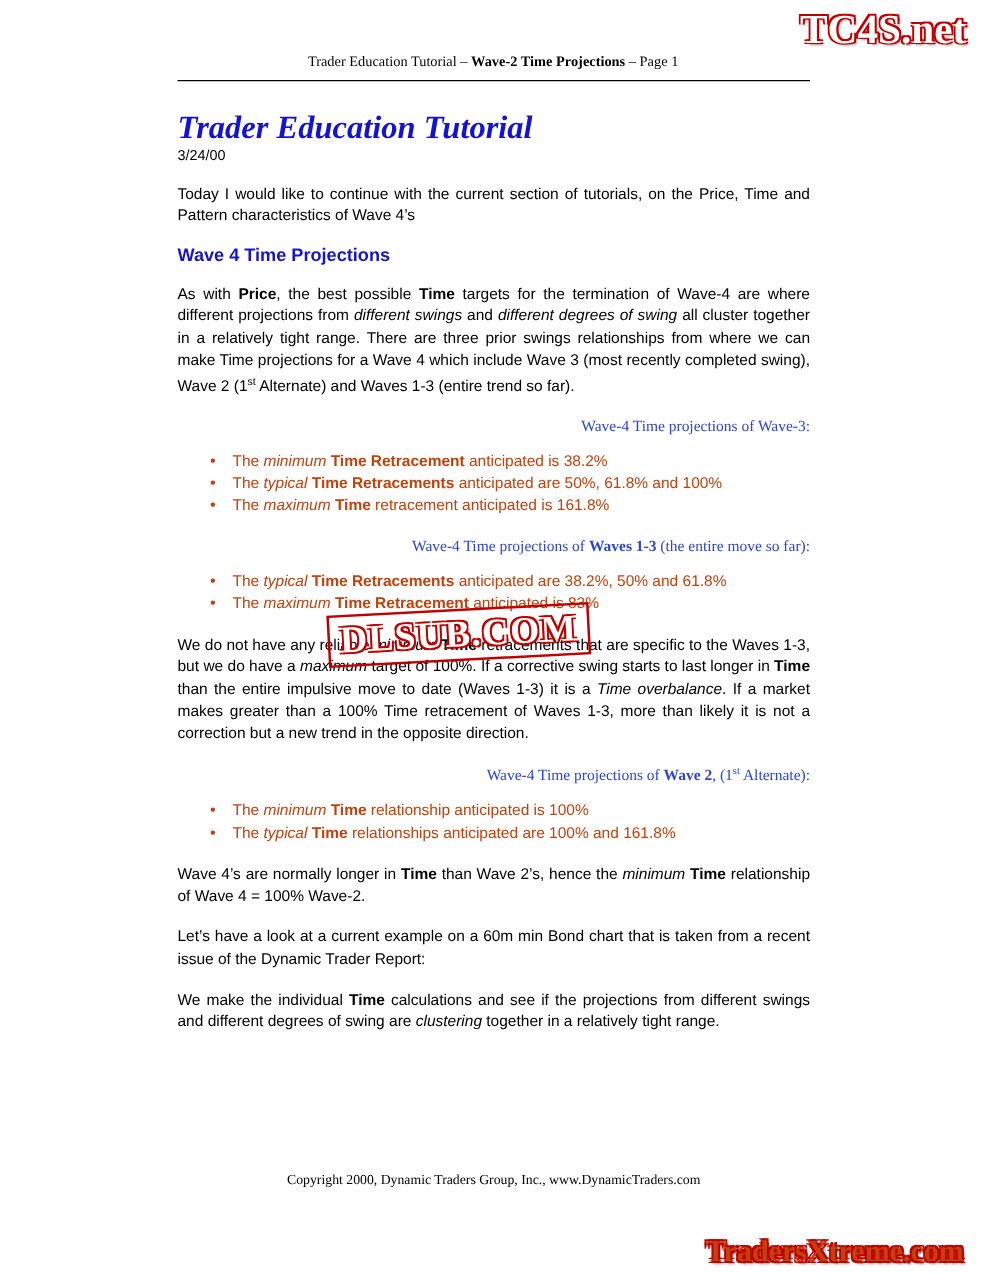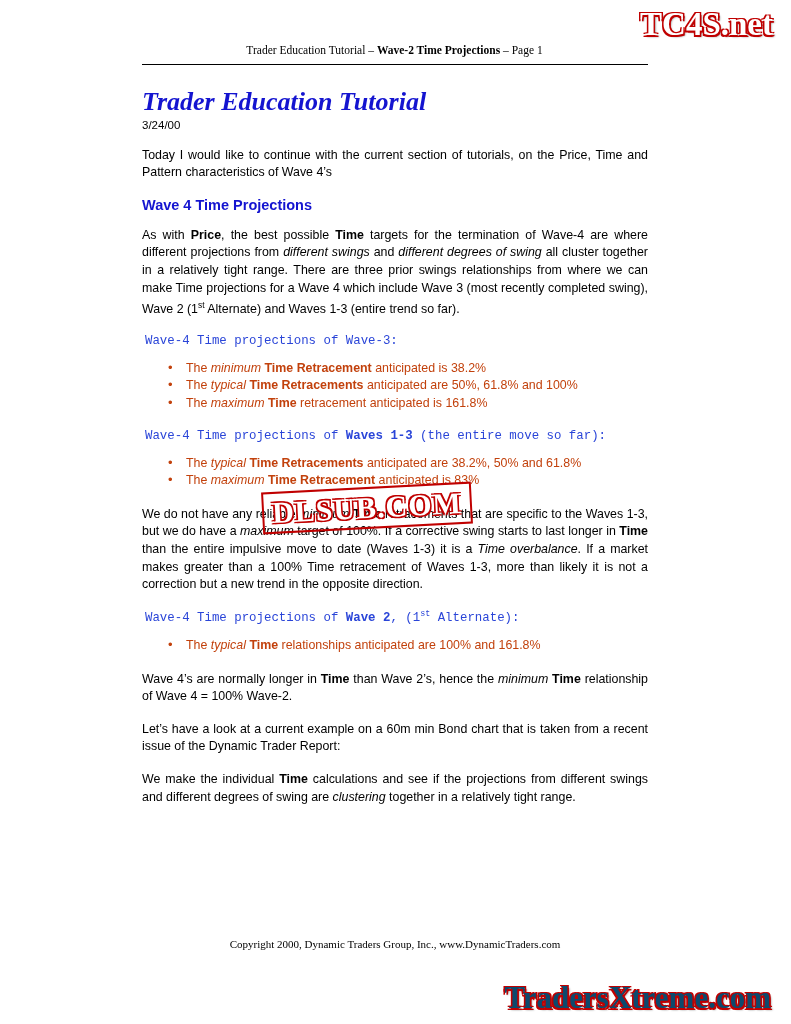--- a/index.html
+++ b/index.html
@@ -35,23 +35,23 @@
        1.5px -1.5px 0 #c00000,
       -1.5px  1.5px 0 #c00000,
        1.5px  1.5px 0 #c00000,
        2px 2px 2px rgba(0,0,0,0.45);
   }
   .wm-bottom {
     position: absolute;
     bottom: 8px;
     right: 20px;
     font-family: "Liberation Serif", serif;
-    font-size: 31px;
-    font-weight: bold;
-    color: #0c4a6e;
+    font-size: 24px;
+    font-weight: bold;
+    color: #c2410c;
     text-shadow:
       -1.5px -1.5px 0 #c00000,
        1.5px -1.5px 0 #c00000,
       -1.5px  1.5px 0 #c00000,
        1.5px  1.5px 0 #c00000,
        2px 2px 2px rgba(0,0,0,0.45);
     text-align: right;
   }
   .wm-center {
     position: absolute;
@@ -123,24 +123,25 @@
     margin: 0 0 15px 0;
   }
   h2.section {
     font-family: "Liberation Sans", sans-serif;
     font-size: 14.5px;
     font-weight: bold;
     color: #1414d0;
     margin: 0 0 14px 0;
   }
   .subhead {
-    font-family: Liberation Mono, monospace;
+    font-family: Liberation Serif, serif;
     font-size: 12.4px;
     color: #2a45d8;
     margin: 0 0 12px 3px;
+    text-align: right;
   }
   .subhead b { font-weight: bold; }
   ul.bullets {
     list-style: none;
     margin: 0 0 16px 0;
     padding: 0;
   }
   ul.bullets li {
     font-family: "Liberation Sans", sans-serif;
     font-size: 12.4px;
@@ -208,20 +209,21 @@
     <ul class="bullets">
       <li><span>The </span><i>typical</i><span> </span><b>Time Retracements</b><span> anticipated are 38.2%, 50% and 61.8%</span></li>
       <li><span>The </span><i>maximum</i><span> </span><b>Time Retracement</b><span> anticipated is 83%</span></li>
     </ul>
 
     <p class="body"><span>We do not have any reliable </span><i>minimum</i><span> </span><b>Time</b><span> retracements that are specific to the Waves 1-3, but we do have a </span><i>maximum</i><span> target of 100%. If a corrective swing starts to last longer in </span><b>Time</b><span> than the entire impulsive move to date (Waves 1-3) it is a </span><i>Time overbalance</i><span>. If a market makes greater than a 100% Time retracement of Waves 1-3, more than likely it is not a correction but a new trend in the opposite direction.</span></p>
 
     <p class="subhead"><span>Wave-4 Time projections of </span><b>Wave 2</b><span>, (1</span><sup>st</sup><span> Alternate):</span></p>
 
     <ul class="bullets">
+      <li><span>The </span><i>minimum</i><span> </span><b>Time</b><span> relationship anticipated is 100%</span></li>
       <li><span>The </span><i>typical</i><span> </span><b>Time</b><span> relationships anticipated are 100% and 161.8%</span></li>
     </ul>
 
     <p class="body"><span>Wave 4’s are normally longer in </span><b>Time</b><span> than Wave 2’s, hence the </span><i>minimum</i><span> </span><b>Time</b><span> relationship of Wave 4 = 100% Wave-2.</span></p>
 
     <p class="body">Let’s have a look at a current example on a 60m min Bond chart that is taken from a recent issue of the Dynamic Trader Report:</p>
 
     <p class="body"><span>We make the individual </span><b>Time</b><span> calculations and see if the projections from different swings and different degrees of swing are </span><i>clustering</i><span> together in a relatively tight range.</span></p>
 
   </div>

